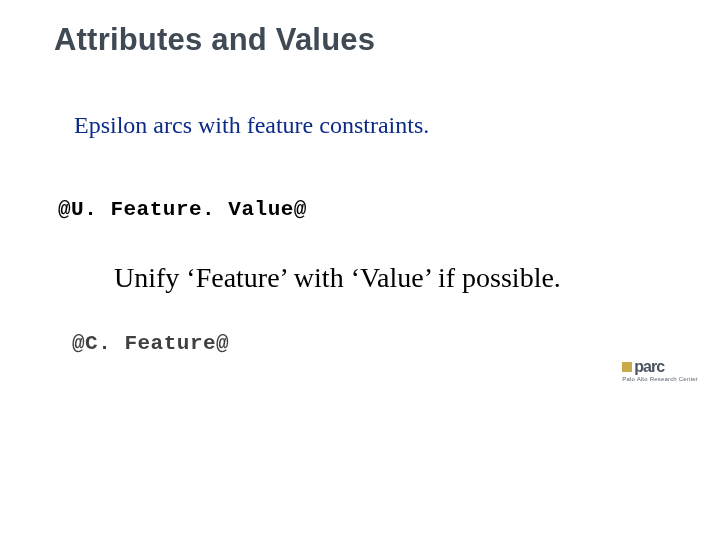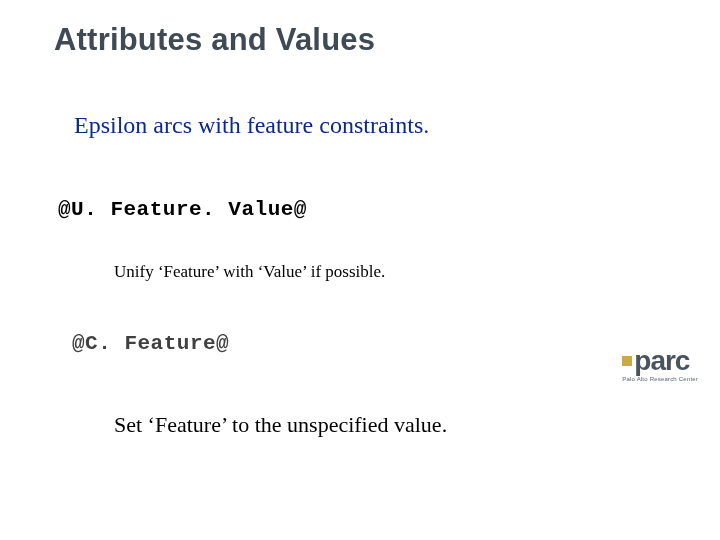--- a/index.html
+++ b/index.html
@@ -46,21 +46,21 @@
     font-weight: 700;
     font-size: 21px;
     color: #000;
     letter-spacing: 0.5px;
   }
   .desc1 {
     position: absolute;
     top: 262px;
     left: 114px;
     font-family: Georgia, 'Times New Roman', serif;
-    font-size: 17px;
+    font-size: 28px;
     color: #000;
   }
   .code2 {
     position: absolute;
     top: 332px;
     left: 72px;
     font-family: 'Courier New', Courier, monospace;
     font-weight: 700;
     font-size: 21px;
     color: #404040;
@@ -78,21 +78,21 @@
     position: absolute;
     right: 22px;
     bottom: 18px;
     display: flex;
     flex-direction: column;
     align-items: flex-start;
   }
   .logo-main {
     font-family: Arial, Helvetica, sans-serif;
     font-weight: 700;
-    font-size: 28px;
+    font-size: 16px;
     color: #4a5460;
     letter-spacing: -1px;
     line-height: 1;
     display: flex;
     align-items: center;
   }
   .logo-square {
     display: inline-block;
     width: 10px;
     height: 10px;
@@ -114,21 +114,20 @@
 <div class="slide">
 
   <div class="title">Attributes and Values</div>
 
   <div class="subtitle">Epsilon arcs with feature constraints.</div>
 
   <div class="code1">@U. Feature. Value@</div>
   <div class="desc1">Unify ‘Feature’ with ‘Value’ if possible.</div>
 
   <div class="code2">@C. Feature@</div>
-  <div class="desc2">Set ‘Feature’ to the unspecified value.</div>
 
   <div class="logo">
     <div class="logo-main">
       <span class="logo-square"></span>
       <span>parc</span>
     </div>
     <div class="logo-sub">Palo Alto Research Center</div>
   </div>
 
 </div>

